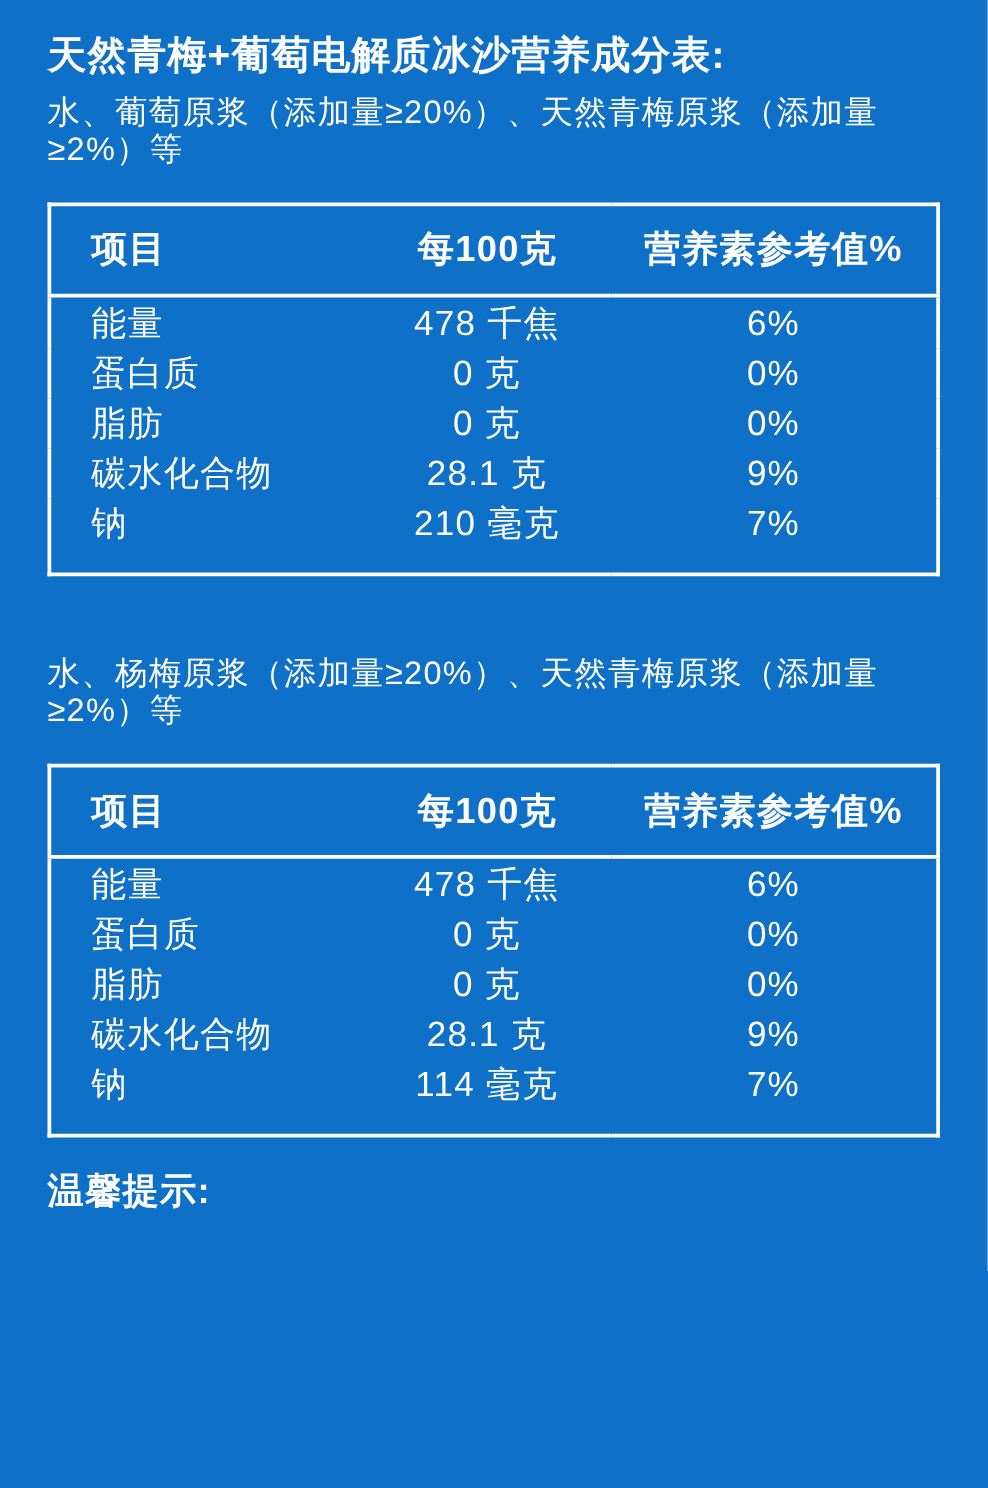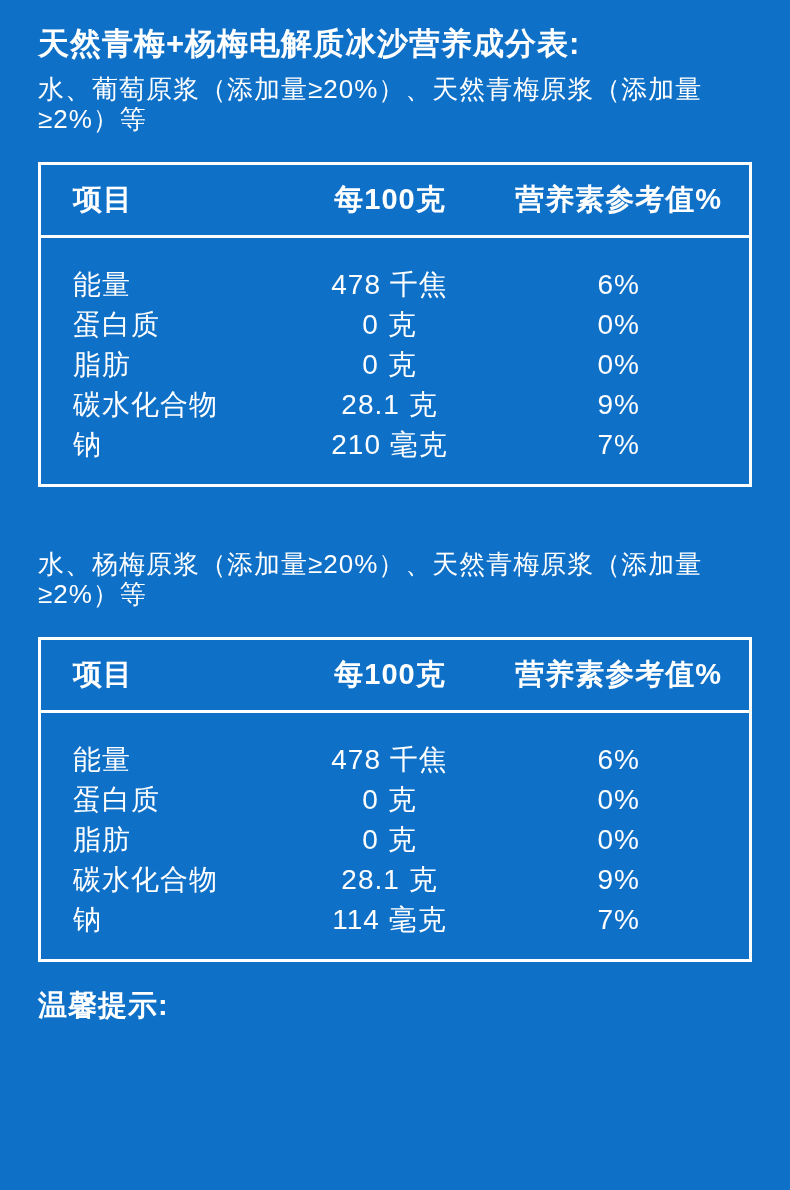--- a/index.html
+++ b/index.html
@@ -47,21 +47,21 @@
   .ntable th.col1, .ntable td.col1 { text-align: left; padding-left: 32px; }
   .ntable th.col2, .ntable td.col2 { text-align: center; padding-left: 8px; }
   .ntable th.col3, .ntable td.col3 { text-align: center; }
   .ntable tbody td {
     height: 38px;
     font-size: 28px;
     font-weight: 500;
     letter-spacing: 1px;
     vertical-align: middle;
   }
-  .ntable tbody tr:first-child td { padding-top: 28px; }
+  .ntable tbody tr:first-child td { padding-top: 2px; }
   .ntable tbody tr:last-child td { padding-bottom: 20px; }
   .section-2 { margin-top: 62px; }
   .footnotes { margin-top: 44px; }
   .footnote-line {
     font-size: 25px;
     line-height: 30px;
     letter-spacing: 0.5px;
     margin-bottom: 10px;
   }
   .tips-title {
@@ -71,21 +71,21 @@
     line-height: 34px;
     letter-spacing: 1px;
   }
 </style>
 </head>
 <body>
 
 <div class="page">
 
   <div class="section section-1">
-    <div class="section-title">天然青梅+杨梅电解质冰沙营养成分表:</div>
+    <div class="section-title">天然青梅+葡萄电解质冰沙营养成分表:</div>
     <div class="ingredients">水、葡萄原浆（添加量≥20%）、天然青梅原浆（添加量≥2%）等</div>
 
     <table class="ntable">
       <colgroup>
           <col class="c1">
           <col class="c2">
           <col class="c3">
         </colgroup>
       <thead>
         <tr>

